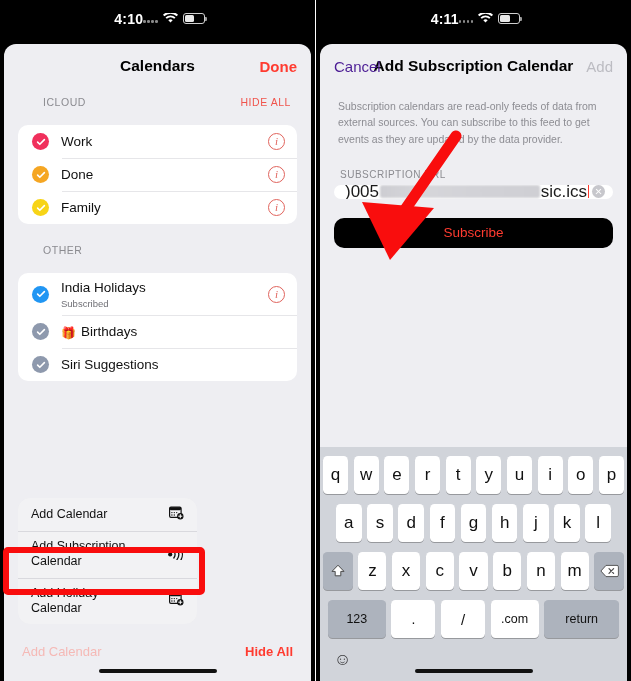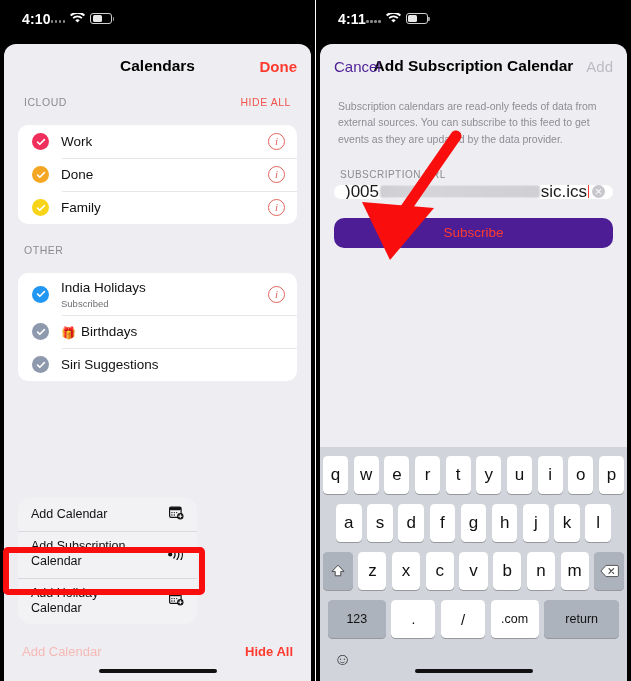--- a/index.html
+++ b/index.html
@@ -10,21 +10,21 @@
     overflow: hidden;
   }
   .screens { position: relative; width: 631px; height: 681px; display: flex; }
 
   .phone { position: relative; width: 315px; height: 681px; background: #000; overflow: hidden; }
   .phone.right { width: 316px; border-left: 1px solid #fff; }
 
   
   .statusbar {
     position: relative; height: 37px; width: 100%;
-    display: flex; align-items: center; justify-content: flex-start;
+    display: flex; align-items: center; justify-content: center;
     padding: 0 18px 0 22px; color: #fff;
   }
   .sb-time { font-size: 14px; font-weight: bold; letter-spacing: .2px; }
   .sb-right { display: flex; align-items: center; gap: 5px; }
   .sb-dots { display: flex; align-items: flex-end; gap: 1.5px; height: 8px; }
   .sb-dots i { display:block; width: 2.5px; height: 2.5px; border-radius: 50%; background: #8a8a8a; }
   .sb-wifi svg { display: block; }
   .sb-batt {
     width: 22px; height: 11px; border: 1.3px solid #cfcfcf; border-radius: 3px;
     position: relative; display:flex; align-items:center; padding: 1.2px;
@@ -50,21 +50,21 @@
   .nav-title { font-size: 15.5px; font-weight: bold; color: #000; }
   .nav-left { position: absolute; left: 14px; font-size: 15px; color: #4c1d95; }
   .nav-right { position: absolute; right: 14px; font-size: 15px; color: #ff3b30; font-weight: bold; }
   .nav-right.disabled { color: #bcbcc2; font-weight: normal; }
 
   
   .sec-head {
     display: flex; align-items: center; justify-content: space-between;
     padding: 8px 20px 5px 20px;
   }
-  .sec-head .lbl { font-size: 10.5px; color: #8b8b90; letter-spacing: .55px; }
+  .sec-head .lbl { font-size: 10.5px; color: #8b8b90; letter-spacing: .55px; margin-left: 19px; }
   .sec-head .act { font-size: 10.5px; color: #f0544c; letter-spacing: .55px; }
 
   
   .group {
     margin: 12px 14px; background: #fff; border-radius: 10px; overflow: hidden;
   }
   .row { display: flex; align-items: center; min-height: 33px; padding: 0 12px 0 14px; position: relative; }
   .row + .row::before {
     content:""; position:absolute; left: 44px; right: 0; top: 0; height: 1px; background: #e6e6e9;
   }
@@ -140,21 +140,21 @@
     width: 13px; height: 13px; border-radius: 50%; background: #c7c7cc; flex:none;
     position: relative;
   }
   .clearbtn::before, .clearbtn::after {
     content:""; position:absolute; left:3px; top:6px; width:7px; height:1.3px; background:#fff;
   }
   .clearbtn::before { transform: rotate(45deg); }
   .clearbtn::after { transform: rotate(-45deg); }
 
   .subscribe-btn {
-    margin: 19px 14px 0 14px; background:#4c1d95; border-radius: 10px; height: 30px;
+    margin: 19px 14px 0 14px; background:#000000; border-radius: 10px; height: 30px;
     display:flex; align-items:center; justify-content:center;
     font-size: 13.5px; color:#ff3b30;
   }
 
   
   .keyboard {
     position: absolute; left: 0; right: 0; bottom: 0; height: 234px; background: #d1d4da;
   }
   .krow { display: flex; justify-content: center; gap: 5.6px; padding: 0 3px; margin-bottom: 10px; }
   .krow:first-child { padding-top: 9px; }

